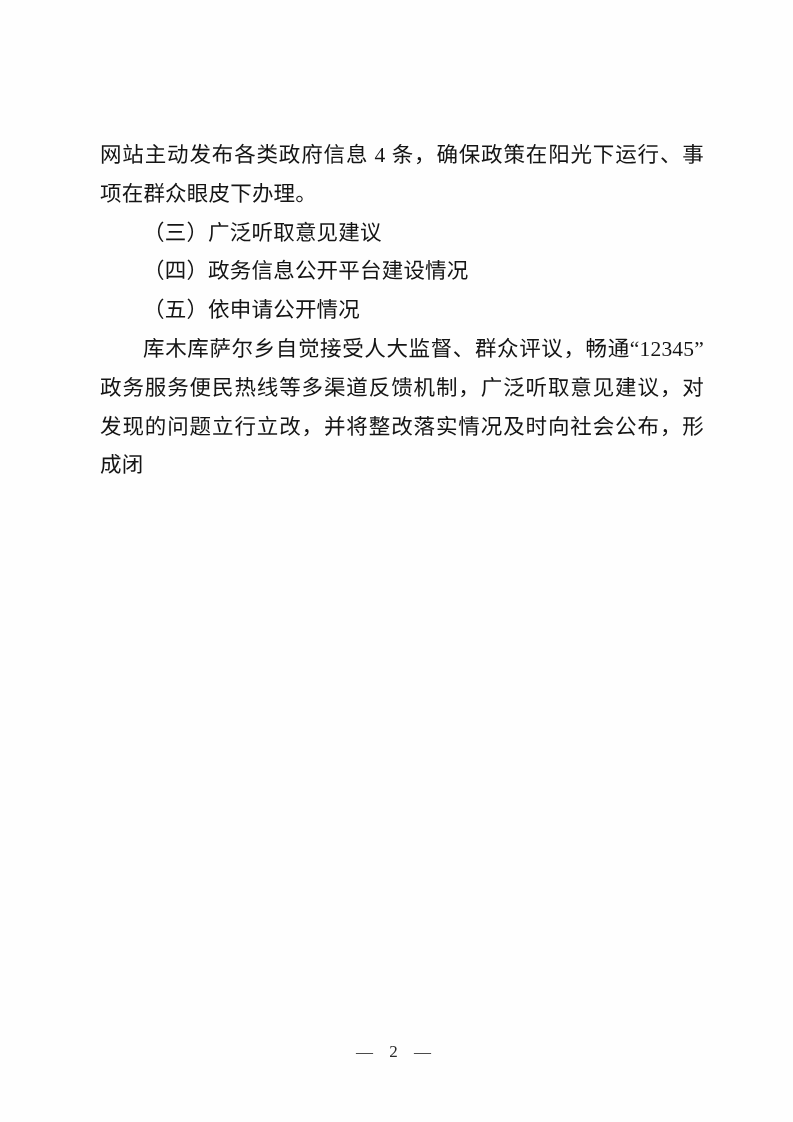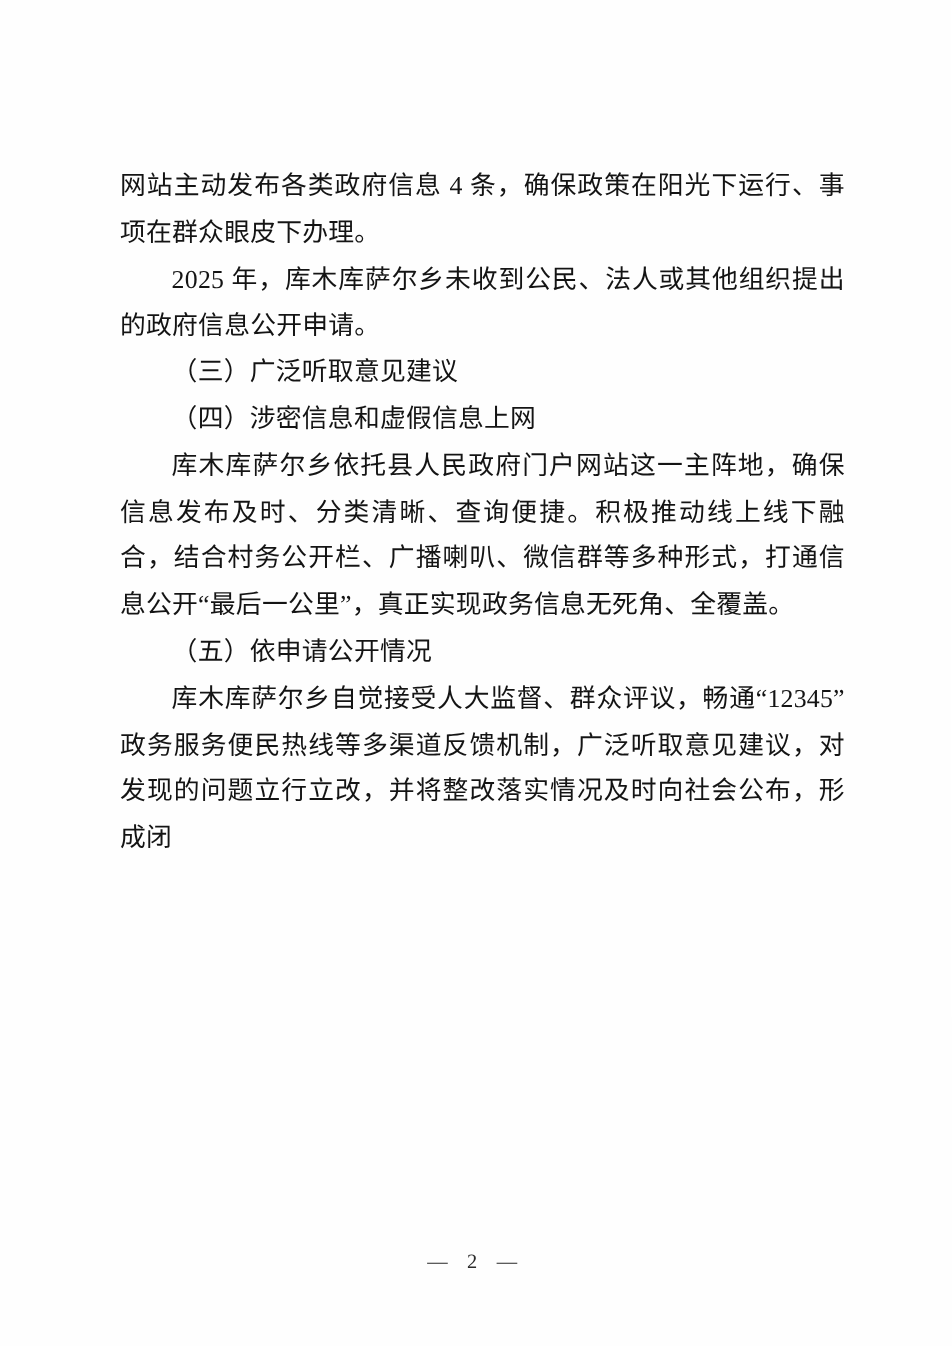--- a/index.html
+++ b/index.html
@@ -57,24 +57,22 @@
     color: #2a2a2a;
     font-family: "Liberation Serif", "DejaVu Serif", serif;
   }
 </style>
 </head>
 <body>
 
 <div class="page">
   <main class="content">
     <p class="para continuation">网站主动发布各类政府信息 4 条，确保政策在阳光下运行、事项在群众眼皮下办理。</p>
-    <p class="para">2025 年，库木库萨尔乡未收到公民、法人或其他组织提出的政府信息公开申请。</p>
     <h3 class="heading">（三）广泛听取意见建议</h3>
-    <h3 class="heading">（四）涉密信息和虚假信息上网</h3>
-    <p class="para">库木库萨尔乡依托县人民政府门户网站这一主阵地，确保信息发布及时、分类清晰、查询便捷。积极推动线上线下融合，结合村务公开栏、广播喇叭、微信群等多种形式，打通信息公开“最后一公里”，真正实现政务信息无死角、全覆盖。</p>
+    <h3 class="heading">（四）政务信息公开平台建设情况</h3>
     <h3 class="heading">（五）依申请公开情况</h3>
     <p class="para">库木库萨尔乡自觉接受人大监督、群众评议，畅通“12345”政务服务便民热线等多渠道反馈机制，广泛听取意见建议，对发现的问题立行立改，并将整改落实情况及时向社会公布，形成闭</p>
   </main>
 
   <footer class="footer">
     <span class="page-number">— 2 —</span>
   </footer>
 </div>
 
 </body></html>

